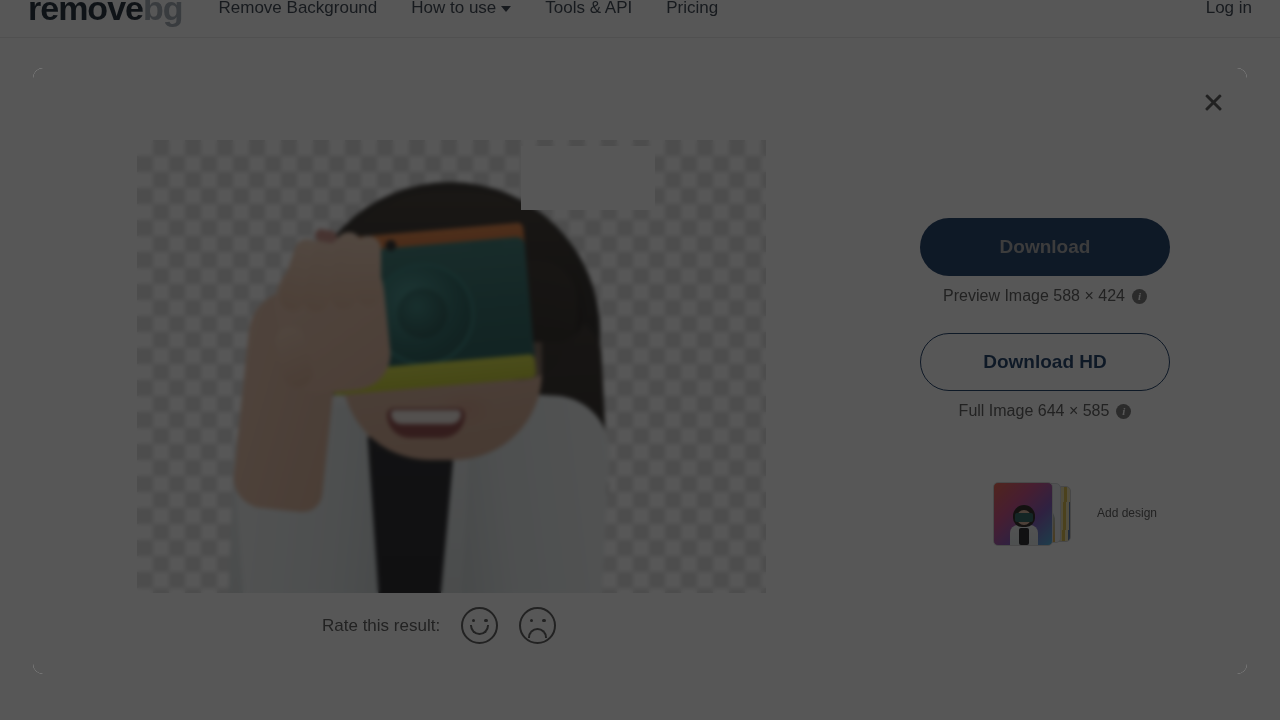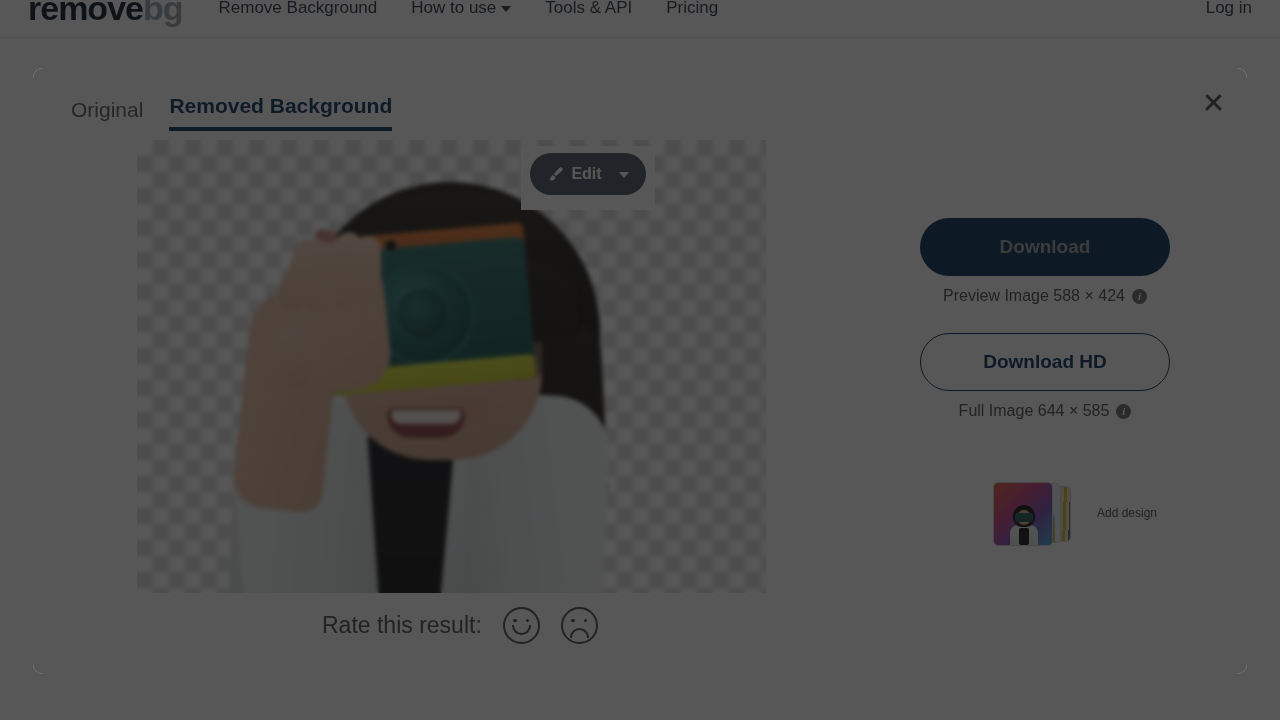--- a/index.html
+++ b/index.html
@@ -686,21 +686,21 @@
   
   .rate-row {
     position: absolute;
     left: 289px;
     top: 539px;
     display: flex;
     align-items: center;
     gap: 21px;
   }
   .rate-label {
-    font-size: 23px;
+    font-size: 17px;
     color: #4d4d4d;
     white-space: nowrap;
   }
   .face-btn {
     width: 33px;
     height: 33px;
     border-radius: 50%;
     border: 2px solid #4d4d4d;
     position: relative;
     cursor: pointer;
@@ -762,24 +762,20 @@
       </div>
     </div>
   </div>
 
   <div class="backdrop"></div>
 
   <div class="modal">
 
     <div class="close-btn"></div>
 
-    <div class="tabs">
-      <div class="tab">Original</div>
-      <div class="tab active">Removed Background</div>
-    </div>
 
     <div class="preview-wrap">
       <div class="checker"></div>
 
       <div class="photo">
         <div class="subject">
           <div class="hair-back"></div>
           <div class="hair-left"></div>
           <div class="hair-right"></div>
 
@@ -818,30 +814,20 @@
           <div class="finger f3"></div>
           <div class="finger f4"></div>
           <div class="nail"></div>
           <div class="thumb"></div>
         </div>
         <div class="photo-blur"></div>
       </div>
     </div>
 
     <div class="edit-plate"></div>
-    <div class="edit-btn">
-      <span class="brush-icon">
-        <svg width="17" height="17" viewBox="0 0 17 17">
-          <path d="M14.6 1.6c-.6-.6-1.5-.5-2.1.1L6.9 7.9l2.2 2.2 6.2-5.6c.7-.6.8-1.5.3-2.1z" fill="#ffffff"></path>
-          <path d="M6.2 8.8 4 11c-.8.8-.6 2.3-1.7 3 1.9.9 4.2.5 5.3-.7.8-.9.8-1.9.5-2.4z" fill="#ffffff"></path>
-        </svg>
-      </span>
-      <span class="edit-label">Edit</span>
-      <span class="edit-caret"></span>
-    </div>
 
     <div class="right-col">
       <button class="btn-download">Download</button>
       <div class="cap">
         <span>Preview Image 588 × 424</span>
         <span class="info-icon">i</span>
       </div>
 
       <button class="btn-hd">Download HD</button>
       <div class="cap">

